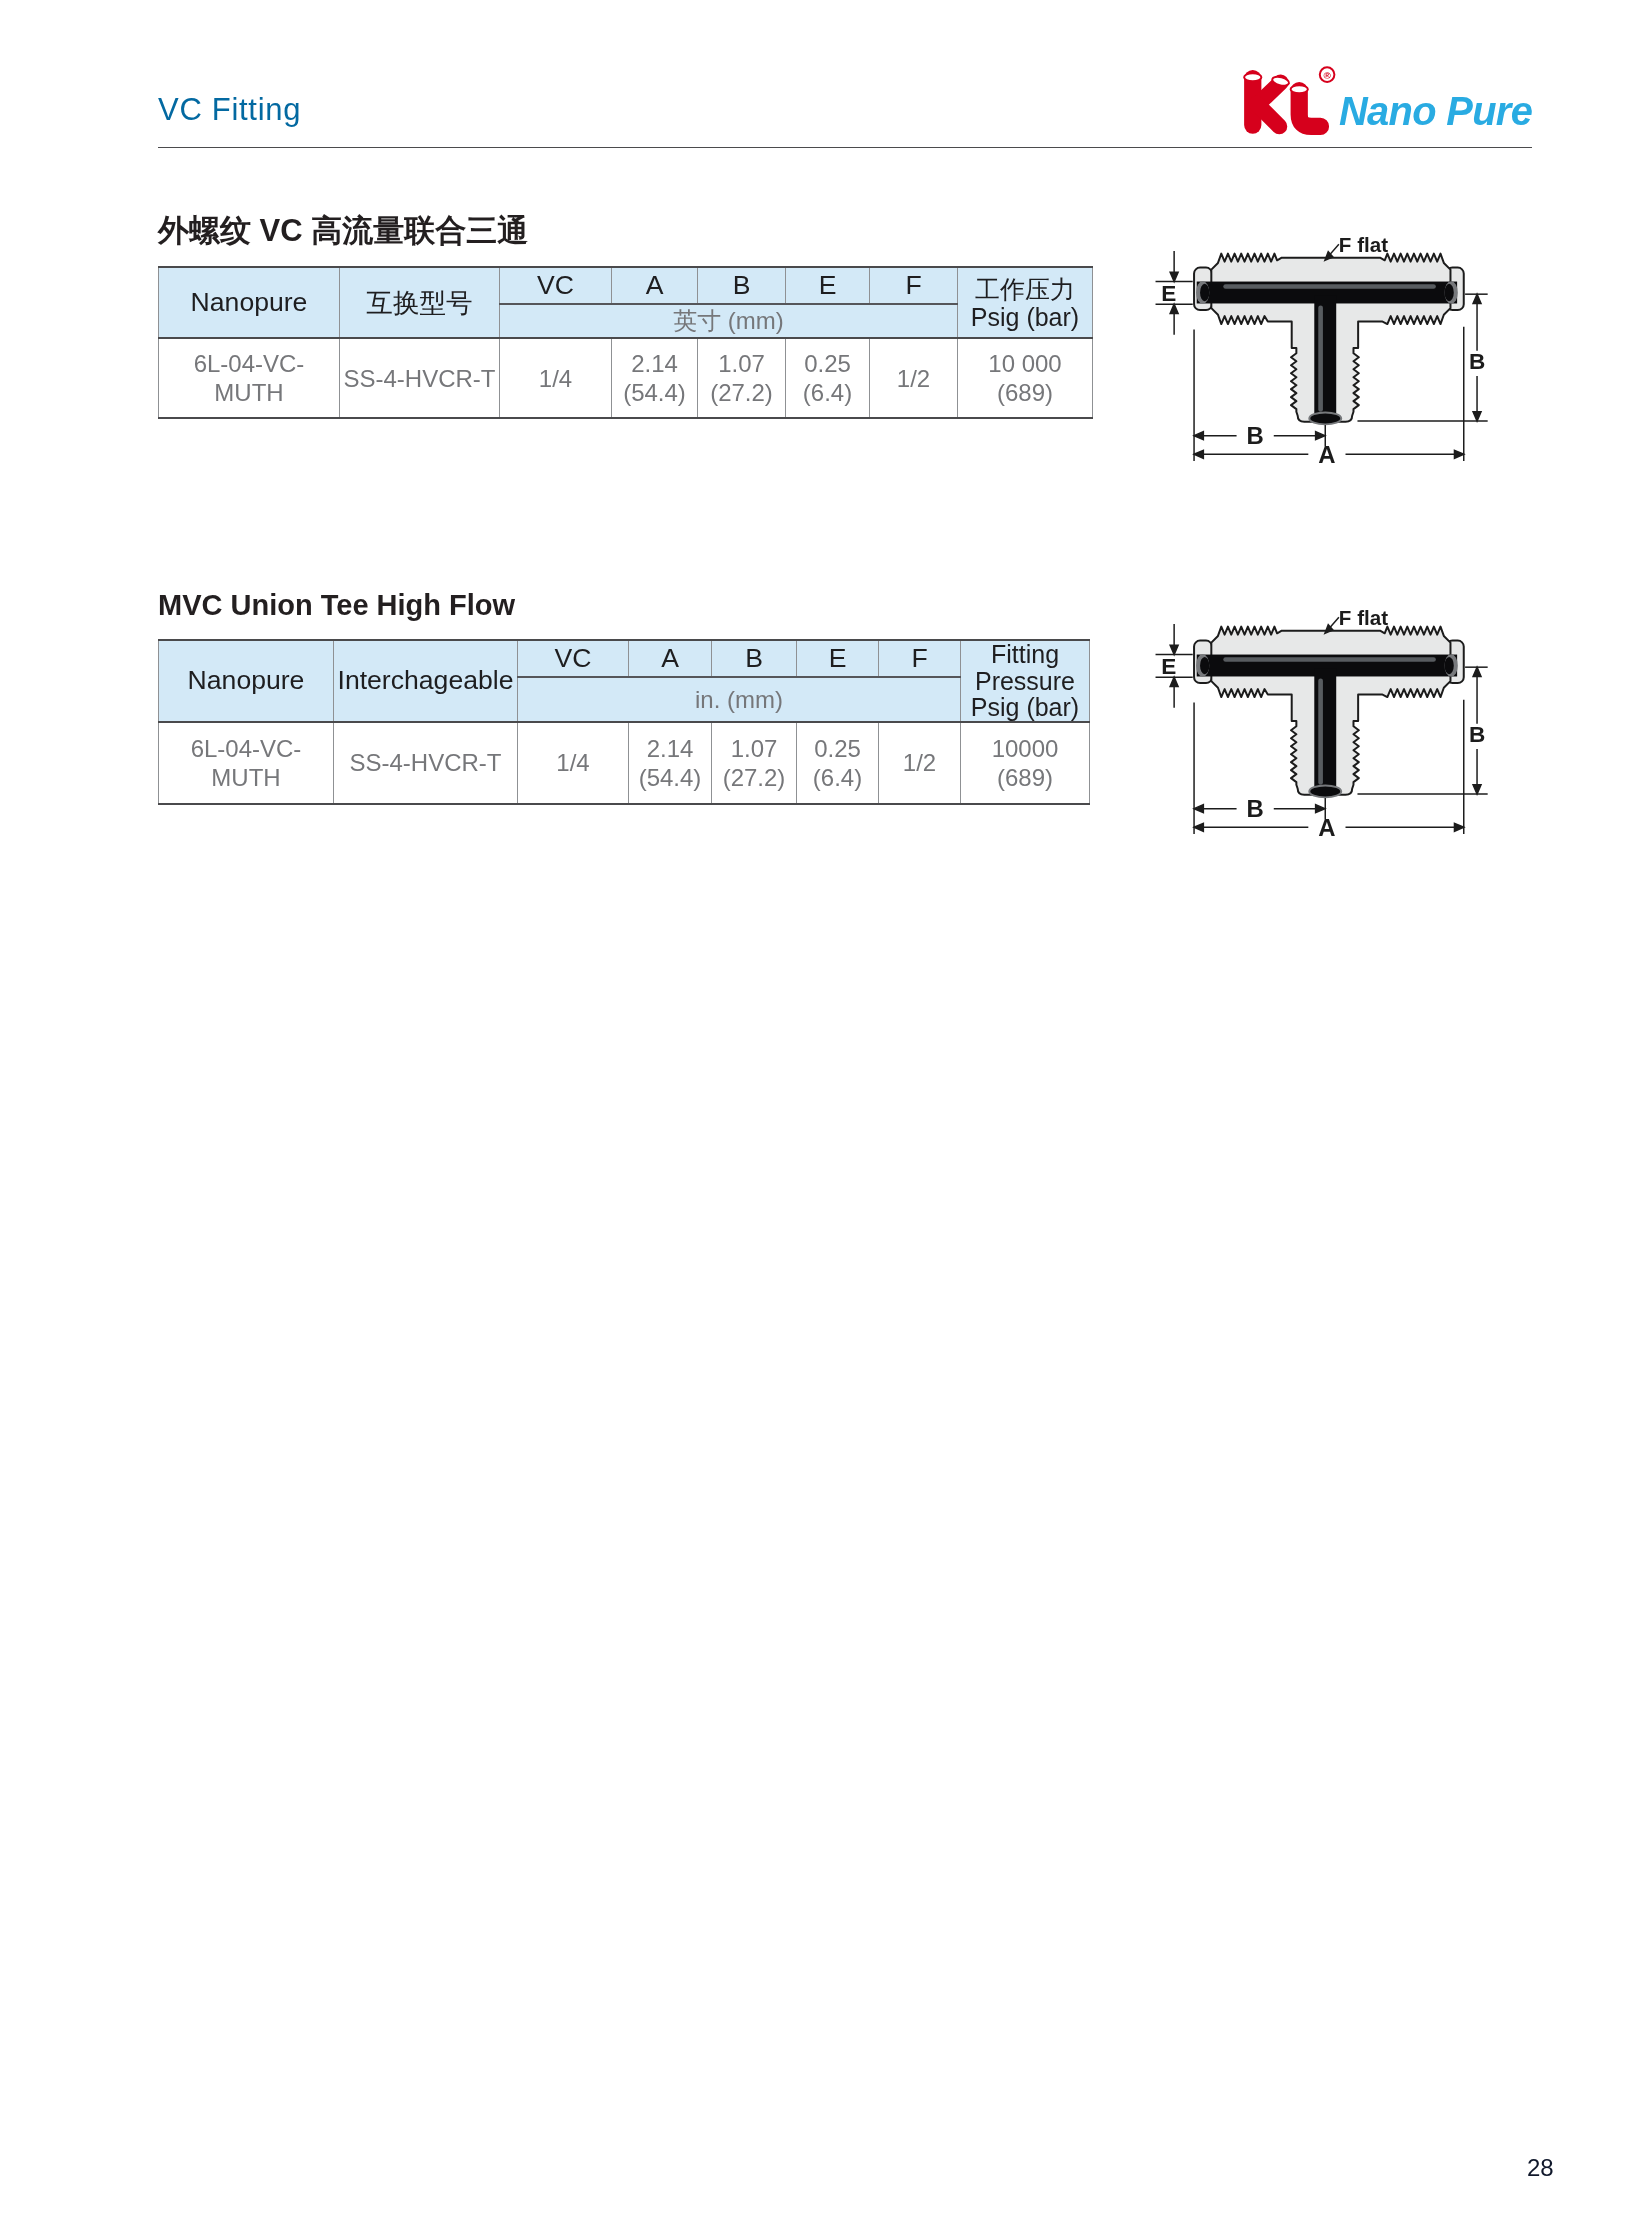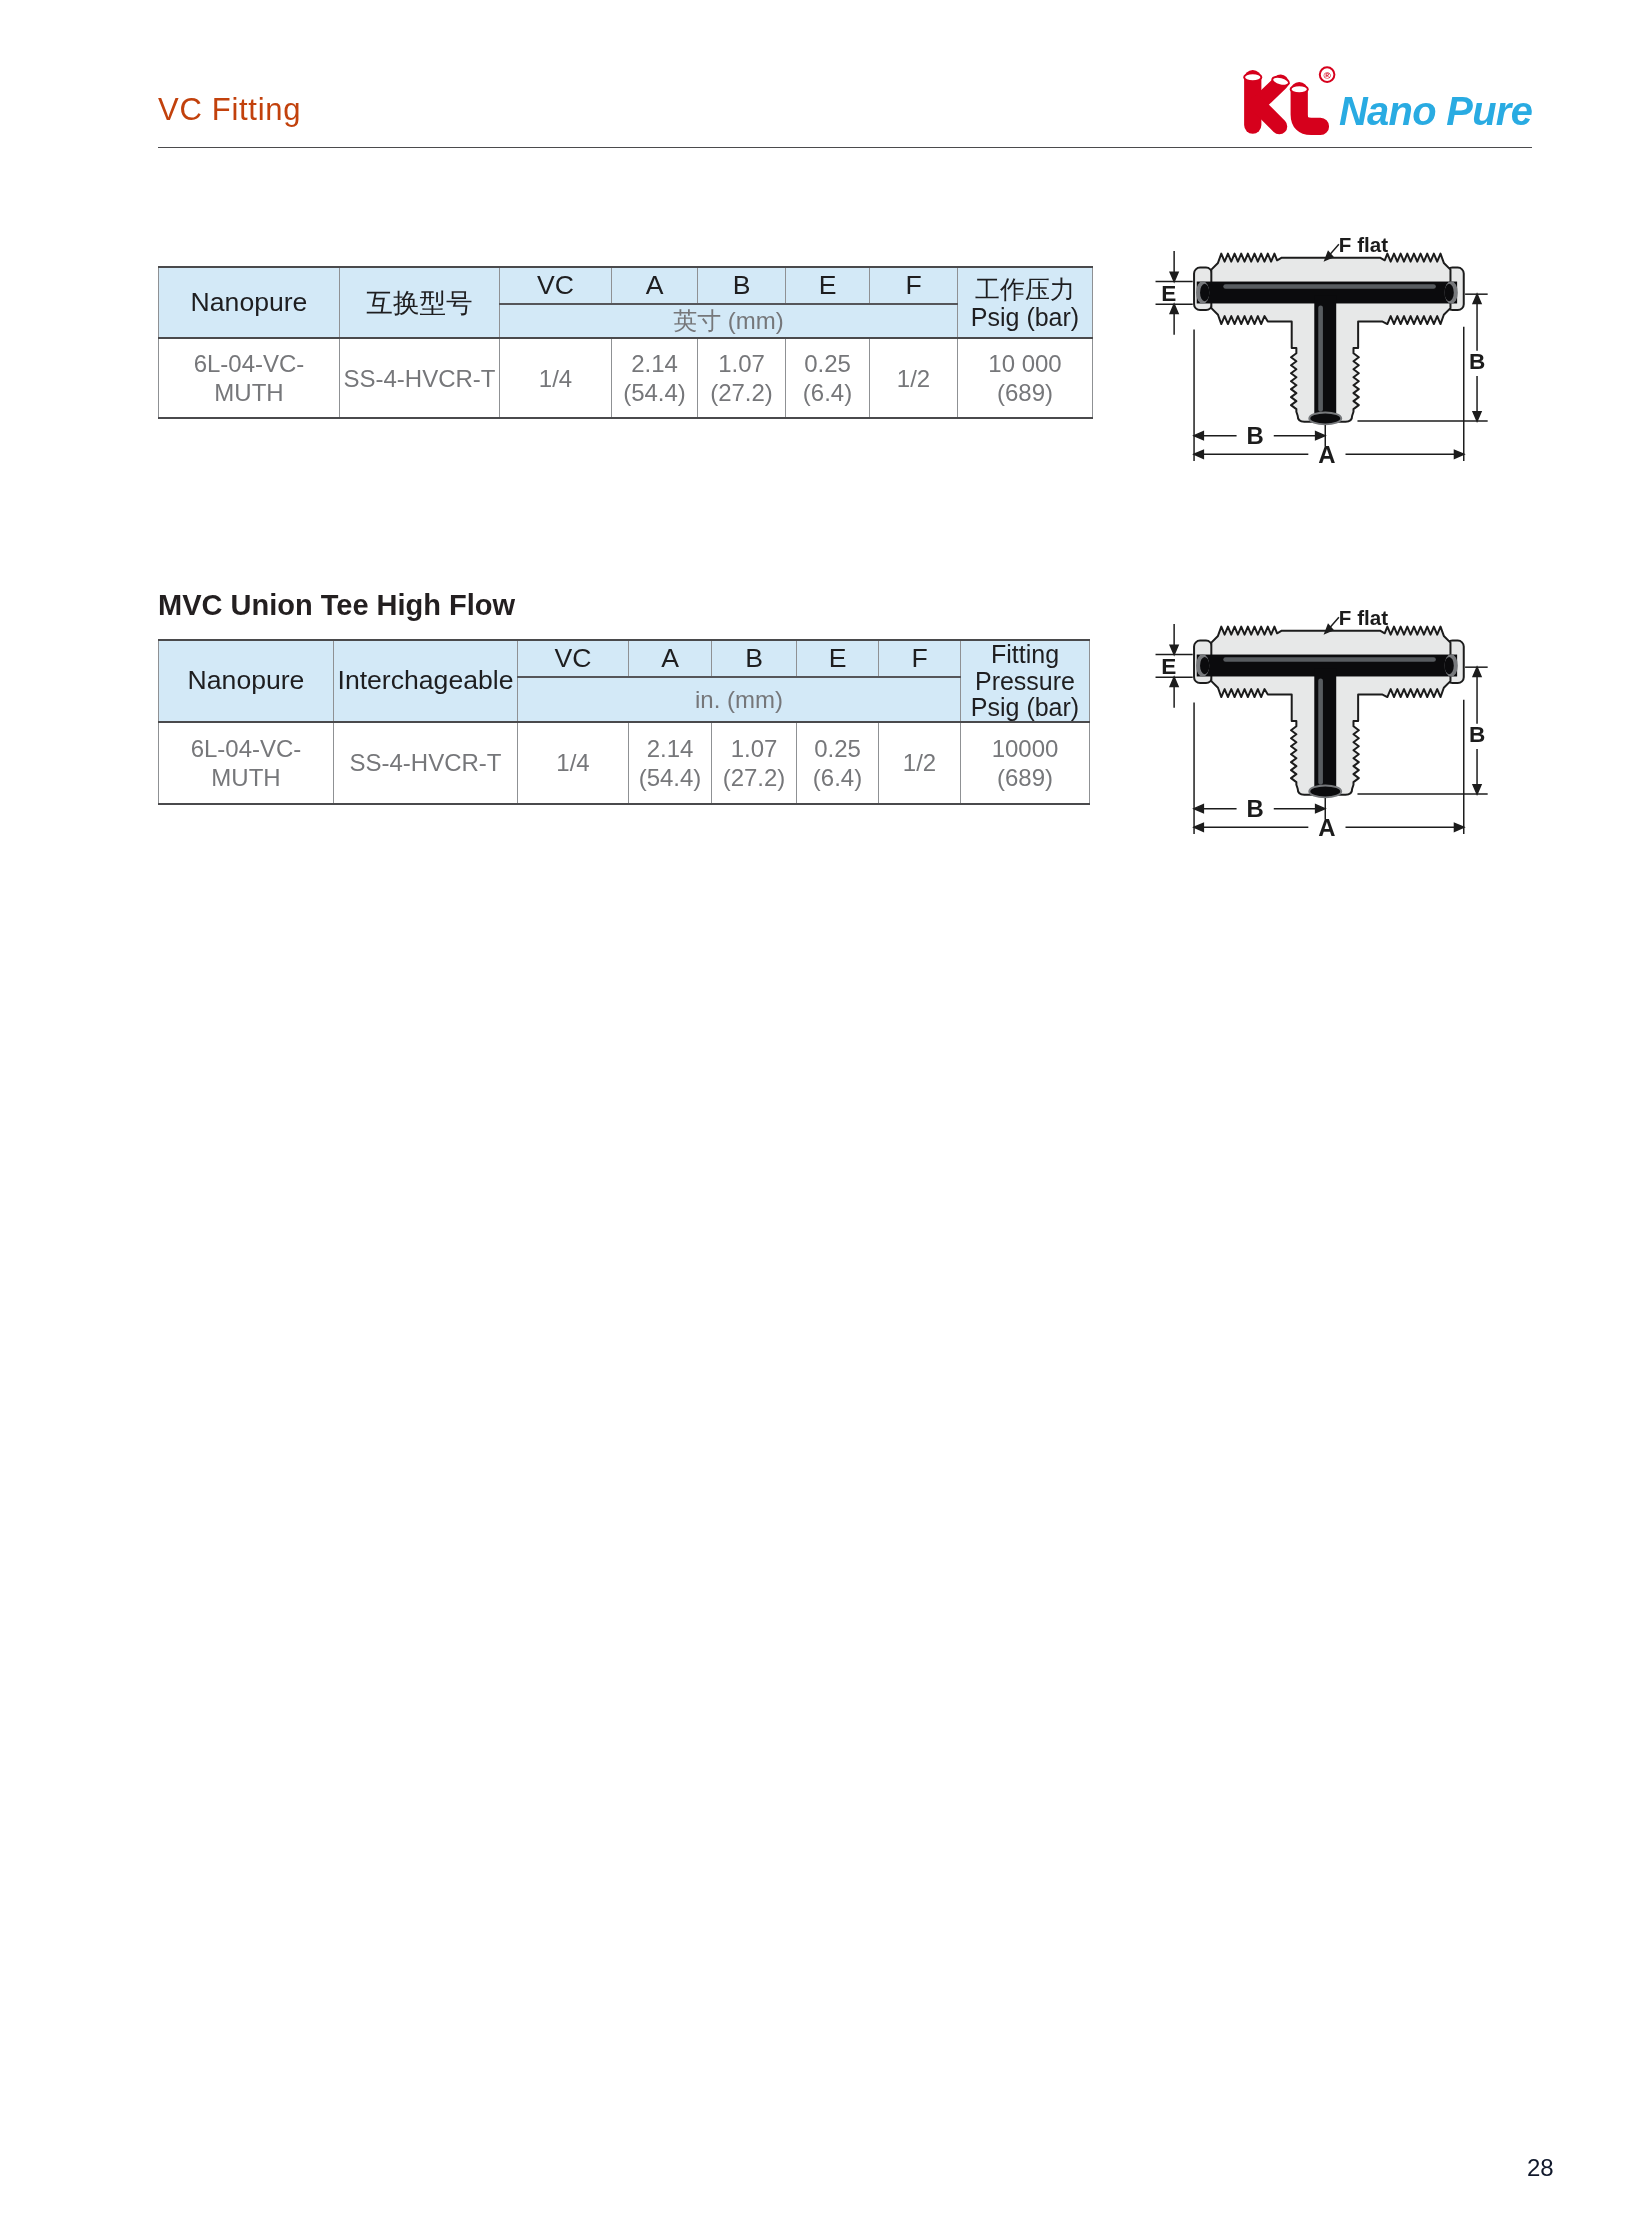--- a/index.html
+++ b/index.html
@@ -9,21 +9,21 @@
     width:1650px; height:2239px;
     background:#ffffff;
     font-family:"Liberation Sans", sans-serif;
     color:#1e1e20;
     overflow:hidden;
     margin:0 auto;
   }
   
   .doc-title {
     position:absolute; left:158px; top:92px;
-    font-size:31px; font-weight:400; color:#c2410c; letter-spacing:0.7px;
+    font-size:31px; font-weight:400; color:#0369a1; letter-spacing:0.7px;
   }
   .logo { position:absolute; left:1238px; top:64px; width:299px; height:77px; }
   .header-rule {
     position:absolute; left:158px; top:147px; width:1374px; height:1.3px;
     background:#4b4b4d;
   }
   
   .sec-title { position:absolute; left:158px; font-weight:700; color:#231f20; }
   .sec-title.cn { top:210px; font-size:31px; }
   .sec-title.en { top:589px; font-size:29px; }
@@ -82,20 +82,21 @@
     </g>
     <g>
       <circle cx="134" cy="16" r="11" fill="#ffffff" stroke="#d6001c" stroke-width="3"></circle>
       <text x="134" y="22" font-size="15" font-weight="700" fill="#d6001c" text-anchor="middle">®</text>
     </g>
     <text x="152" y="92" font-size="60" font-weight="700" font-style="italic" fill="#29abe2" letter-spacing="-1">Nano Pure</text>
   </svg>
 
   <div class="header-rule"></div>
 
+  <div class="sec-title cn">外螺纹 VC 高流量联合三通</div>
 
   <table class="spec t1">
     <colgroup>
       <col style="width:181px">
         <col style="width:160px">
         <col style="width:112px">
         <col style="width:86px">
       <col style="width:88px">
         <col style="width:84px">
         <col style="width:88px">

